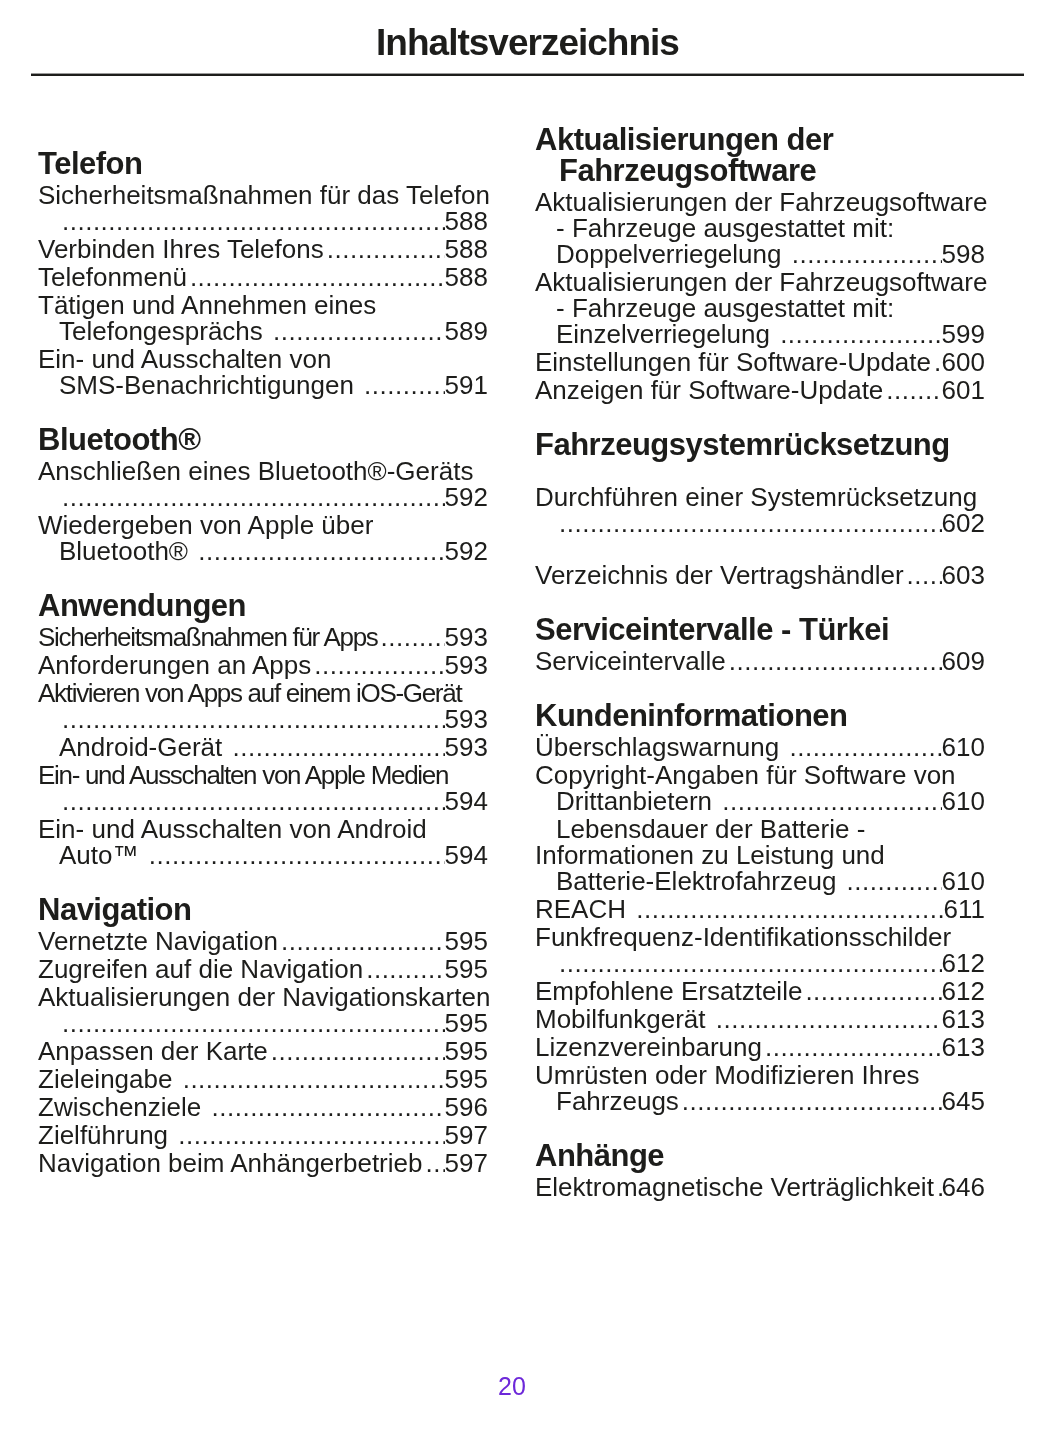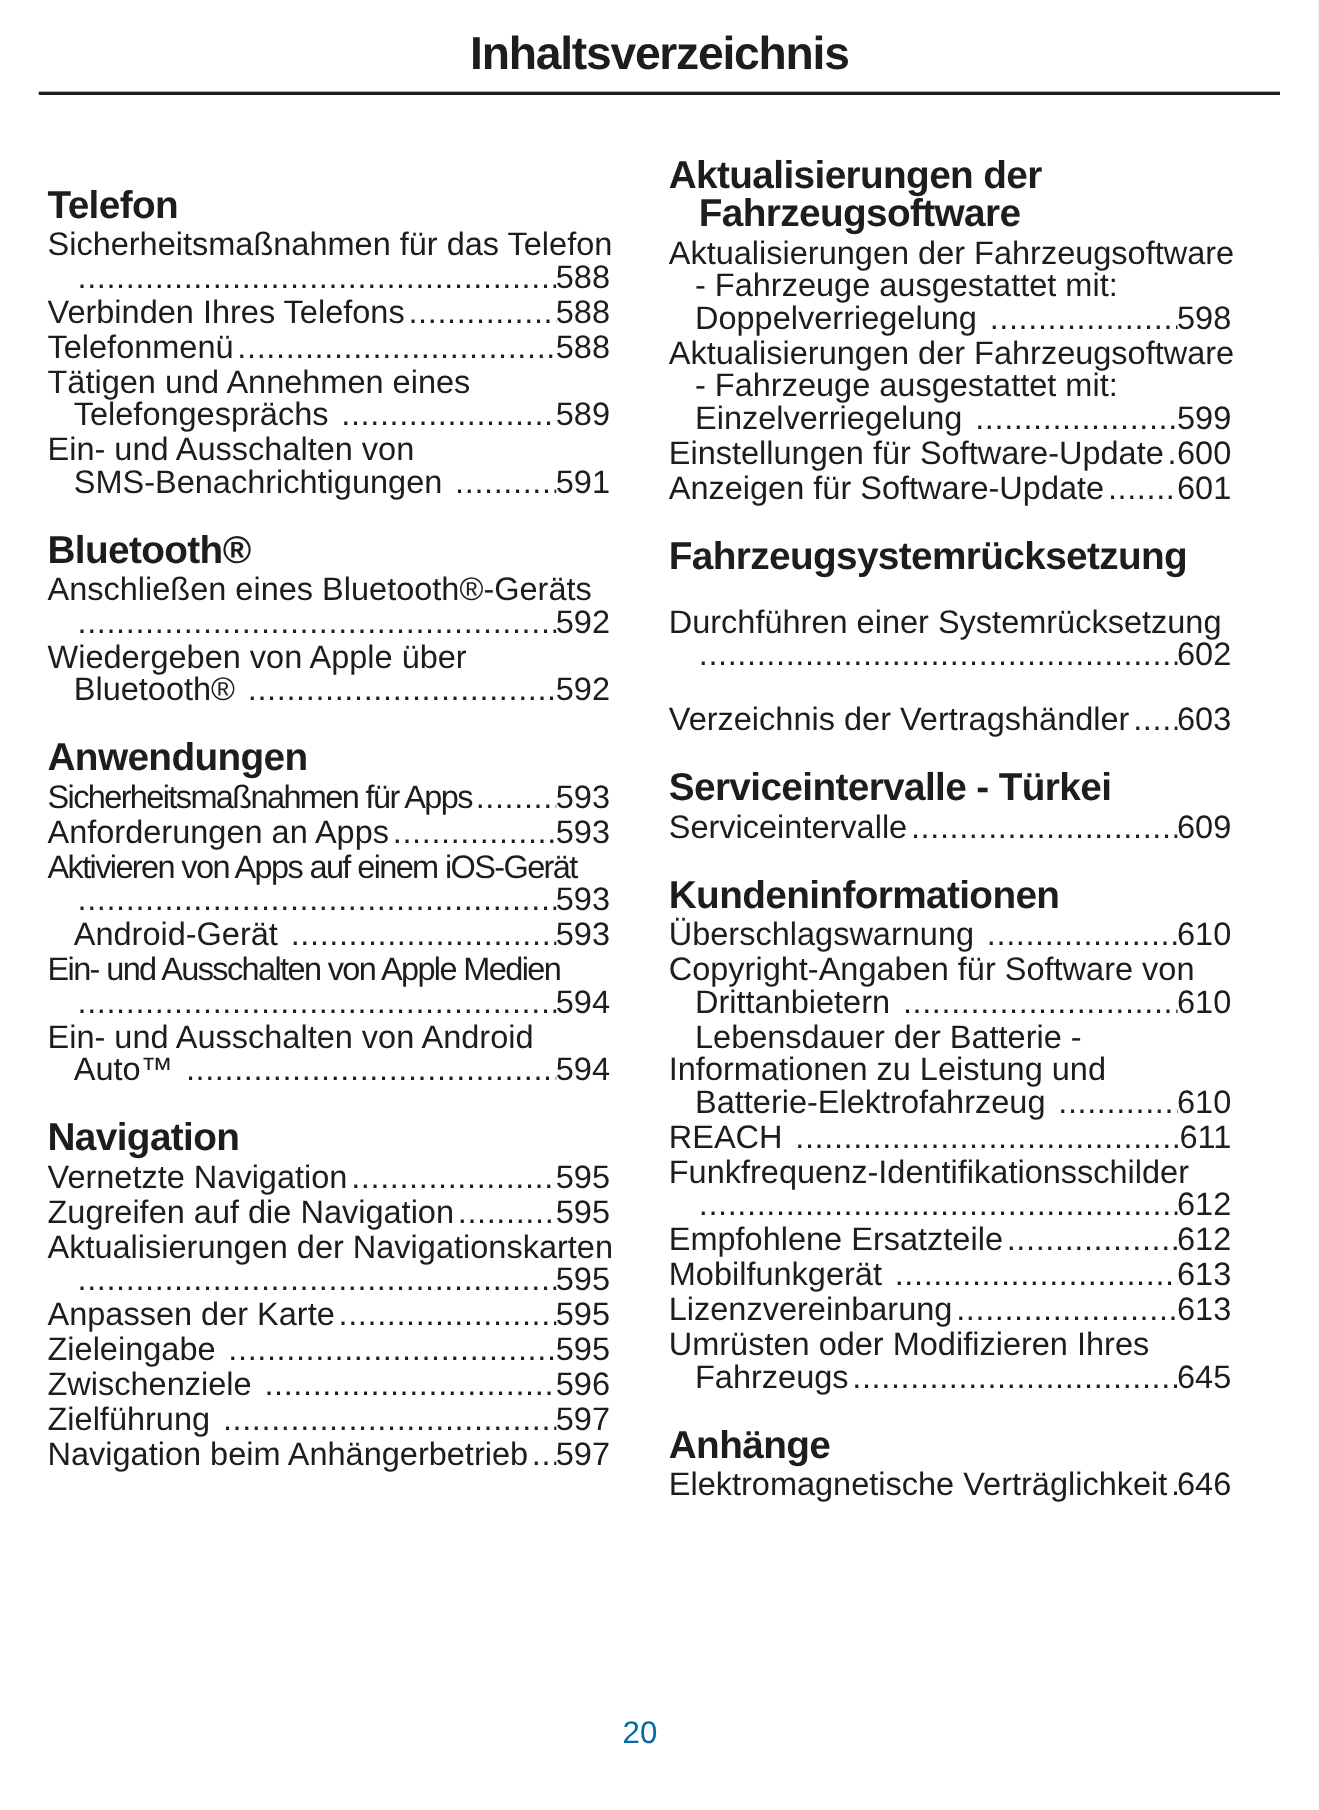--- a/index.html
+++ b/index.html
@@ -60,21 +60,21 @@
     white-space:nowrap;
     margin-left:3px;
     letter-spacing:0.5px;
   }
   .pg{flex:0 0 auto;}
   .footer-page-number{
     position:absolute;
     top:1372px;left:31px;width:962px;
     text-align:center;
     font-size:25px;
-    color:#0369a1;
+    color:#6d28d9;
   }
 </style>
 </head>
 <body>
 
 <div class="page">
   <h1 class="doc-title">Inhaltsverzeichnis</h1>
   <div class="title-rule"></div>
   <div class="columns">
       <div class="col">

